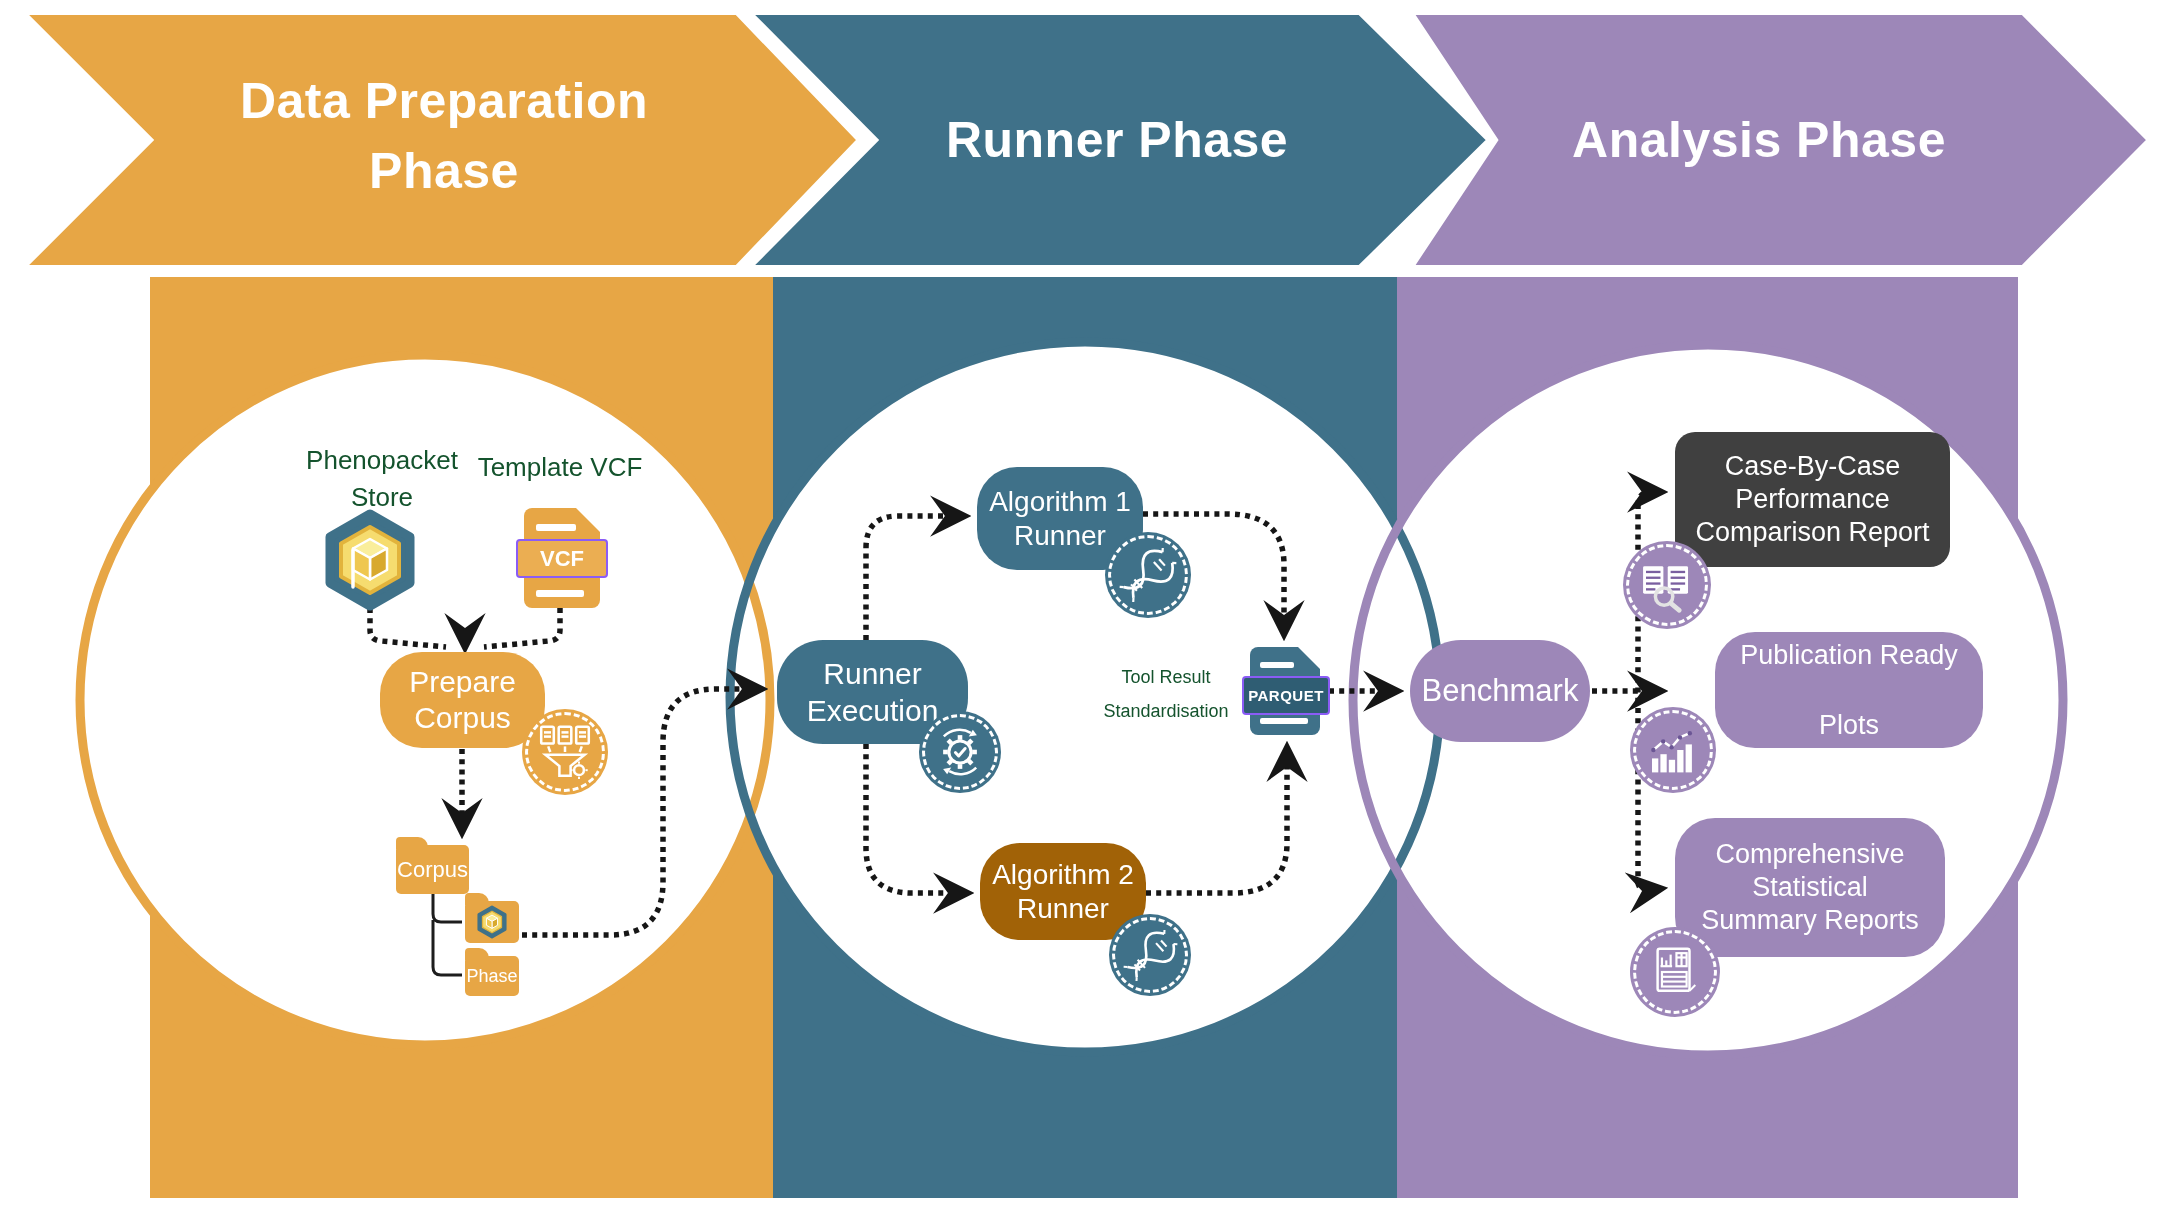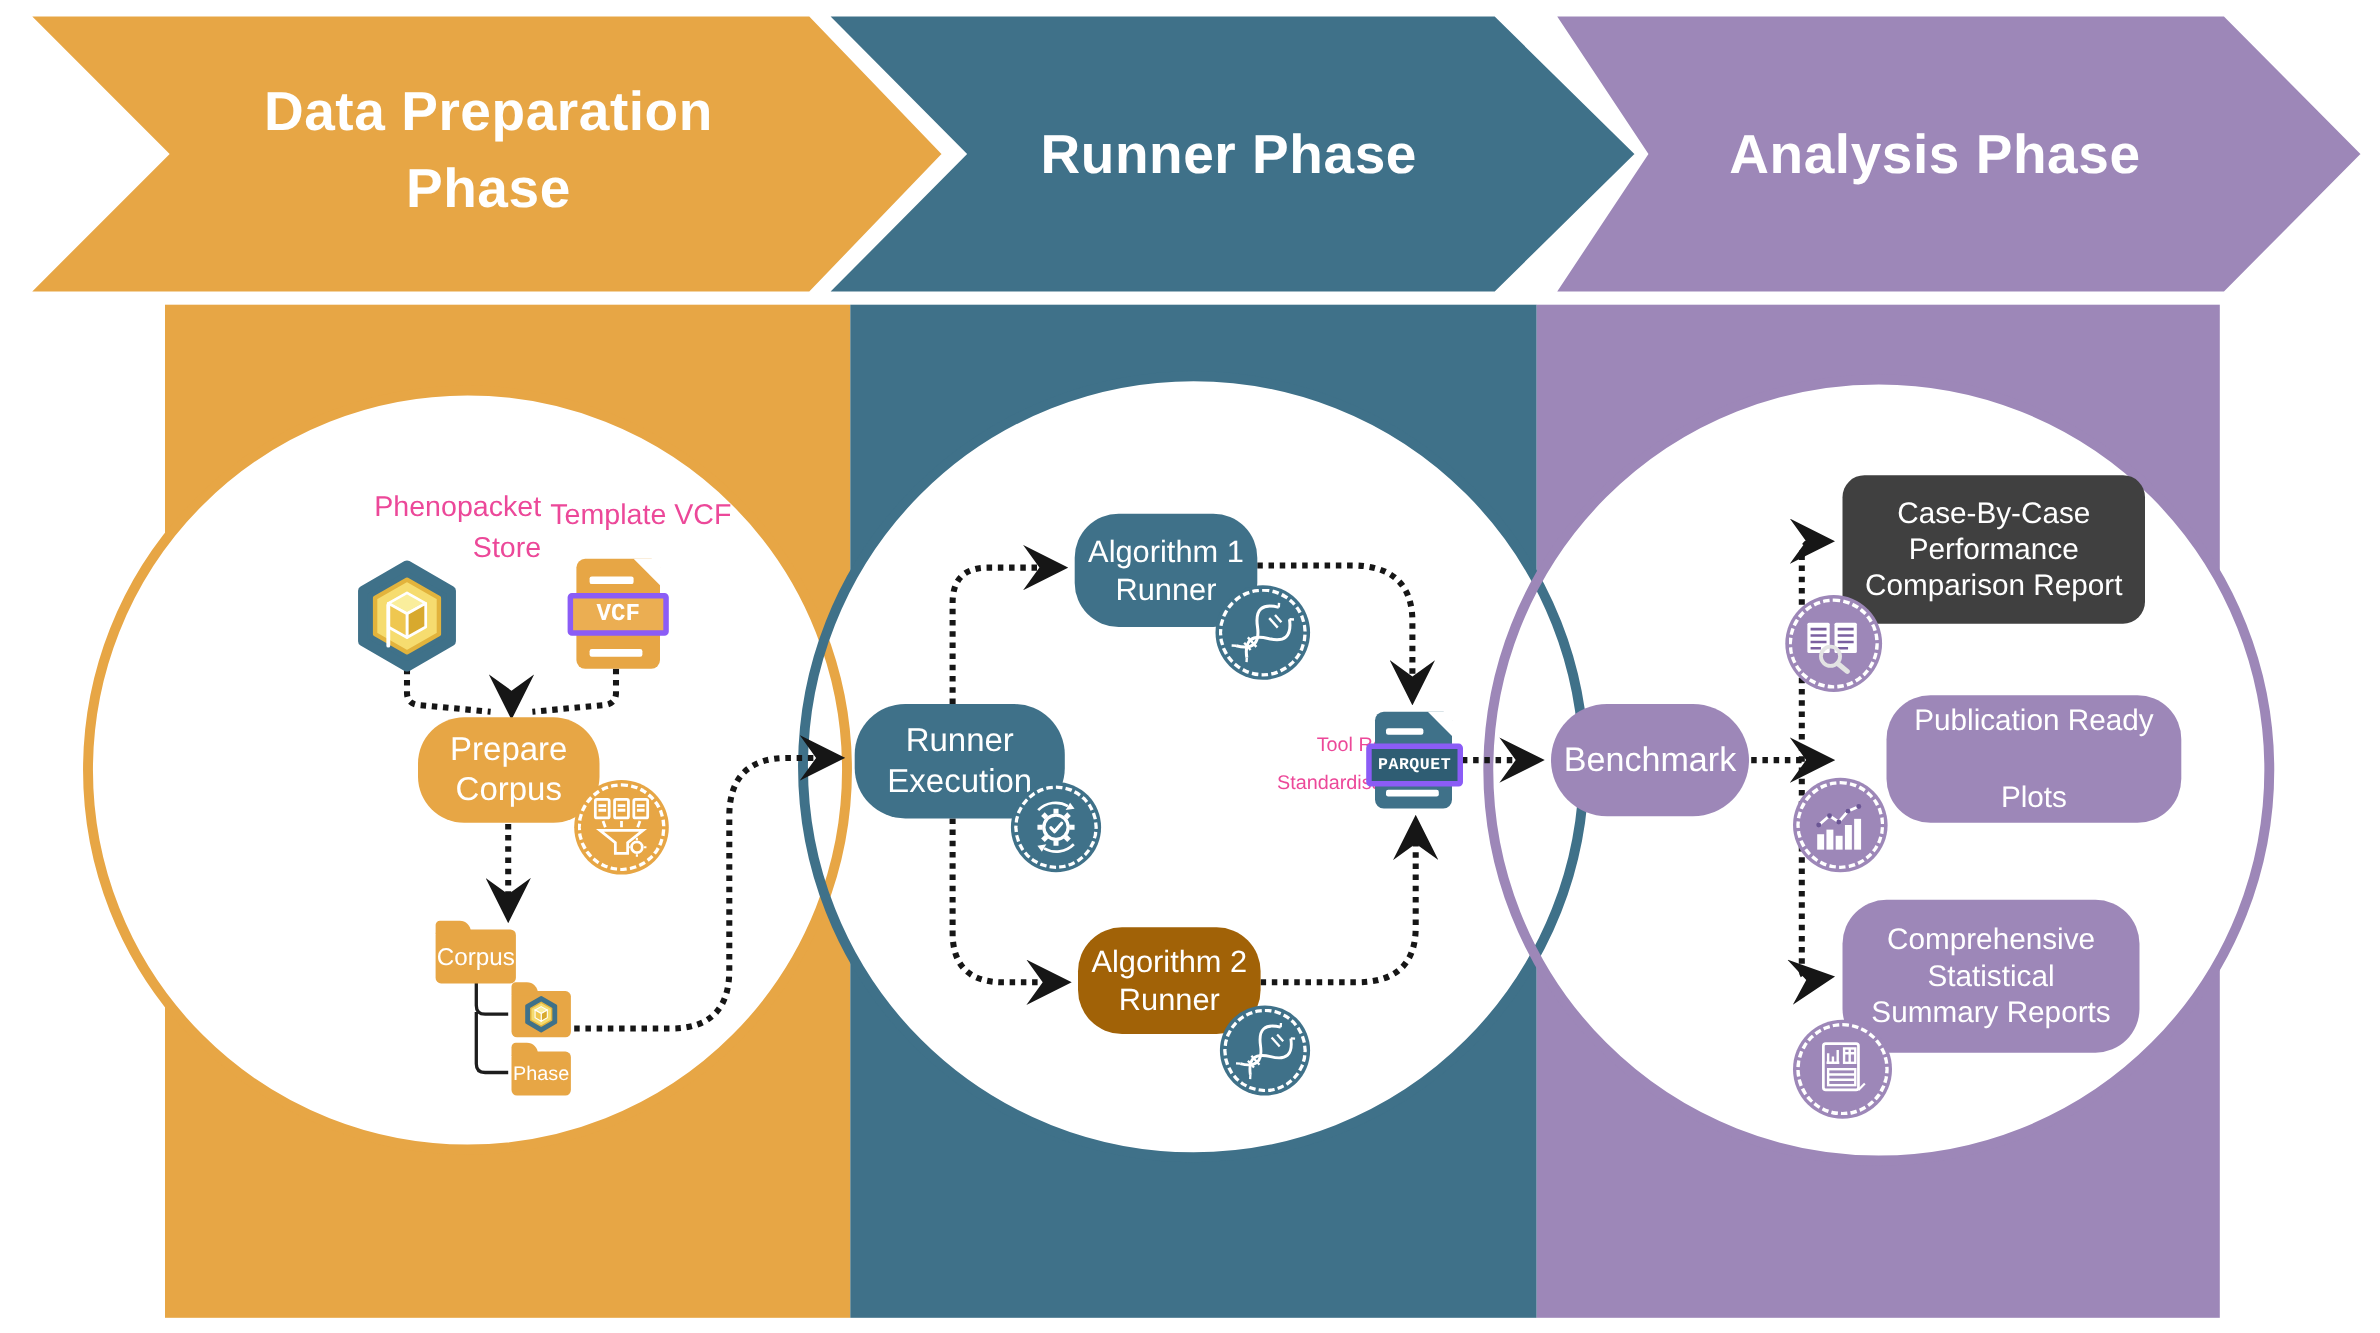--- a/index.html
+++ b/index.html
@@ -10,21 +10,21 @@
   
   .banner-title{position:absolute;color:#fff;font-weight:bold;font-size:50px;line-height:70px;
                 text-align:center;letter-spacing:.5px;z-index:5;}
 
   
   .node{position:absolute;color:#fff;display:flex;flex-direction:column;justify-content:center;
         align-items:center;text-align:center;z-index:6;}
   .node div{width:100%;}
 
   
-  .plain-label{position:absolute;color:#ec4899;text-align:right;z-index:6;}
+  .plain-label{position:absolute;color:#14532d;text-align:center;z-index:6;}
 
   
   .folder{position:absolute;background:#E7A645;border-radius:5px;z-index:6;
           display:flex;align-items:center;justify-content:center;color:#fff;}
   .folder .tab{position:absolute;top:-8px;left:0;width:44%;height:12px;background:#E7A645;
                border-radius:4px 10px 0 0;}
 
   
   .badge{position:absolute;border-radius:50%;border:3.5px dashed #fff;box-sizing:border-box;
          display:flex;align-items:center;justify-content:center;z-index:8;}
@@ -33,21 +33,21 @@
   .badge.purple{background:#9D87B8;box-shadow:0 0 0 3px #9D87B8;}
 
   
   .fileicon{position:absolute;z-index:7;}
   .fileicon .doc{position:absolute;border-radius:8px;}
   .fileicon .fold{position:absolute;width:0;height:0;border-top:24px solid #fff;
                   border-left:24px solid transparent;}
   .fileicon .stripe{position:absolute;background:#fff;border-radius:2px;}
   .fileicon .bannerlbl{position:absolute;color:#fff;font-weight:bold;text-align:center;
                        display:flex;align-items:center;justify-content:center;
-                       border:5px solid #8b5cf6;border-radius:4px;box-sizing:border-box;font-family:Liberation Mono, monospace;}
+                       border:2px solid #8b5cf6;border-radius:4px;box-sizing:border-box;}
 </style>
 </head>
 <body>
 
 <div class="canvas">
 
   <svg class="layer" viewBox="0 0 2164 1212">
     <defs>
       <marker id="ah" viewBox="0 0 10 10" refX="7.5" refY="5" markerWidth="7.5" markerHeight="7.5" orient="auto-start-reverse">
         <path d="M0,0 L10,5 L0,10 L3.6,5 Z" fill="#161616"></path>

